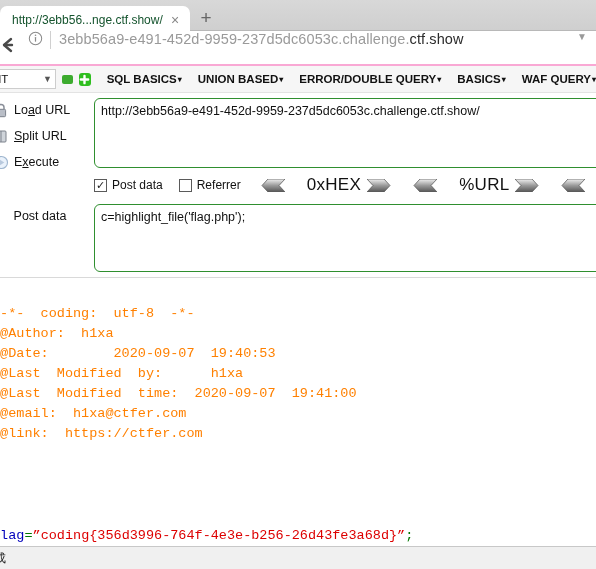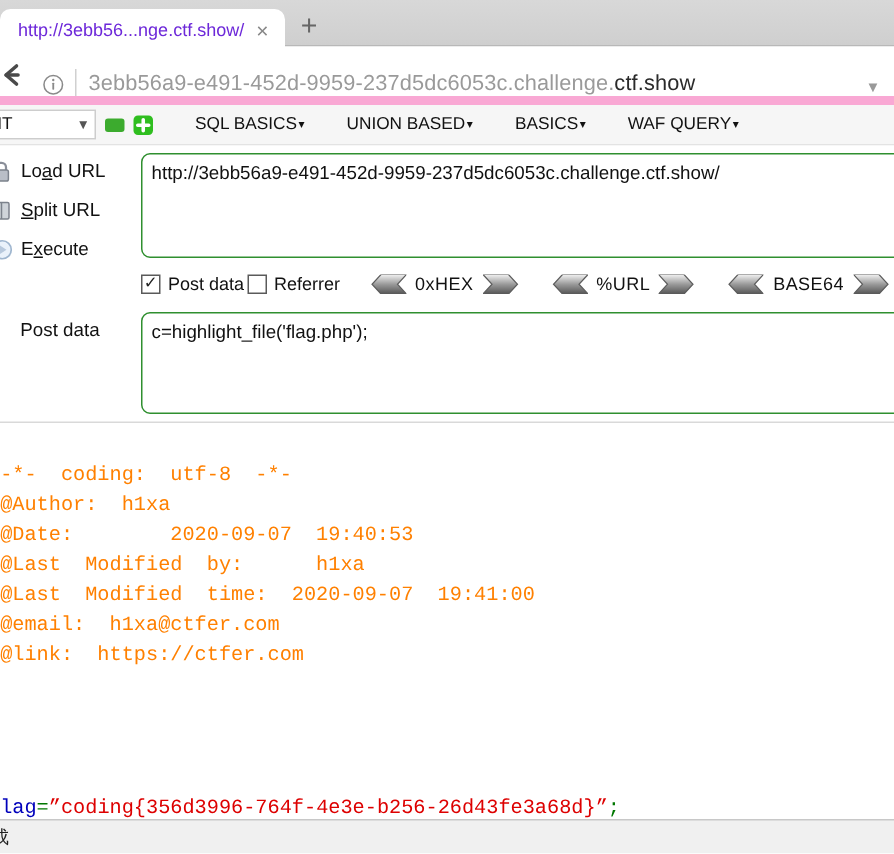--- a/index.html
+++ b/index.html
@@ -38,21 +38,21 @@
     display: flex;
     align-items: center;
     padding: 0 6px 0 12px;
     min-width: 190px;
     box-sizing: border-box;
     position: relative;
     top: 3px;
   }
   .tab-title {
     font-size: 12px;
-    color: #6d28d9;
+    color: #14532d;
     white-space: nowrap;
     overflow: hidden;
     flex: 1;
   }
   .tab-close {
     font-size: 14px;
     color: #888;
     width: 18px;
     text-align: center;
     line-height: 1;
@@ -67,22 +67,22 @@
     position: relative;
     top: -3px;
     cursor: pointer;
   }
 
   
   .addrbar {
     height: 33px;
     background: #ffffff;
     display: flex;
-    align-items: flex-end;
-    border-bottom: 6px solid #f9a8d4;
+    align-items: flex-start;
+    border-bottom: 2px solid #f9a8d4;
     position: relative;
   }
   .nav-back {
     width: 34px;
     height: 28px;
     margin-left: -12px;
     display: flex;
     align-items: center;
     justify-content: flex-end;
     padding-right: 4px;
@@ -160,22 +160,23 @@
     border-radius: 2px;
     width: 13px; height: 9px;
   }
   .hb-btn-plus {
     background: #2fbe1f;
     border-radius: 3px;
     width: 13px; height: 13px;
     font-size: 11px;
   }
   .hb-menu {
-    margin-left: 28px;
+    margin-left: 16px;
     cursor: pointer;
+    font-weight: bold;
   }
   .hb-menu .arr { font-size: 8px; position: relative; top: -1px; margin-left: 1px; }
 
   
   .hb-body {
     position: relative;
     background: #ffffff;
     height: 184px;
     border-bottom: 1px solid #d9d9d9;
   }
@@ -248,21 +249,21 @@
     line-height: 1;
     box-sizing: border-box;
   }
   .opt-item { display: flex; align-items: center; gap: 5px; cursor: pointer; }
   .enc-group {
     display: flex;
     align-items: center;
     gap: 3px;
     margin-left: 18px;
   }
-  .enc-label { font-size: 12px; letter-spacing: 0.3px; padding: 0 3px;}
+  .enc-label { font-size: 17px; letter-spacing: 0.3px; padding: 0 3px; margin-left: 16px;}
   .arrow-l, .arrow-r {
     width: 26px; height: 13px;
     display: block;
   }
 
   
   .content {
     position: relative;
     background: #ffffff;
     height: 276px;
@@ -350,20 +351,21 @@
     <span class="cv">▼</span>
   </div>
   <div class="hb-btn-min"></div>
   <div class="hb-btn-plus">
     <svg width="11" height="11" viewBox="0 0 12 12" aria-hidden="true">
       <path d="M6 2 V10 M2 6 H10" stroke="#ffffff" stroke-width="2.6" stroke-linecap="round"></path>
     </svg>
   </div>
   <div class="hb-menu"><span>SQL BASICS</span><span class="arr">▾</span></div>
   <div class="hb-menu"><span>UNION BASED</span><span class="arr">▾</span></div>
+  <div class="hb-menu"><span>ERROR/DOUBLE QUERY</span><span class="arr">▾</span></div>
   <div class="hb-menu"><span>BASICS</span><span class="arr">▾</span></div>
   <div class="hb-menu"><span>WAF QUERY</span><span class="arr">▾</span></div>
 </div>
 
 <div class="hb-body">
 
   <div class="hb-side">
     <div class="hb-side-row">
       <span class="hb-side-ico">
         <svg width="14" height="15" viewBox="0 0 14 15" aria-hidden="true">
@@ -393,21 +395,21 @@
     </div>
   </div>
 
   <div class="ta" id="url-area" title="URL">http://3ebb56a9-e491-452d-9959-237d5dc6053c.challenge.ctf.show/</div>
 
   <div class="optrow">
     <div class="opt-item">
       <span class="cbox">✓</span>
       <span>Post data</span>
     </div>
-    <div class="opt-item" style="margin-left:2px;">
+    <div class="opt-item" style="margin-left:16px;">
       <span class="cbox"></span>
       <span>Referrer</span>
     </div>
 
     <div class="enc-group">
       <span class="arrow-l">
         <svg class="arrow-l" viewBox="0 0 26 13" aria-hidden="true">
             <defs>
               <linearGradient id="gl1" x1="0" y1="0" x2="0" y2="1">
                 <stop offset="0" stop-color="#f2f2f2"></stop>

